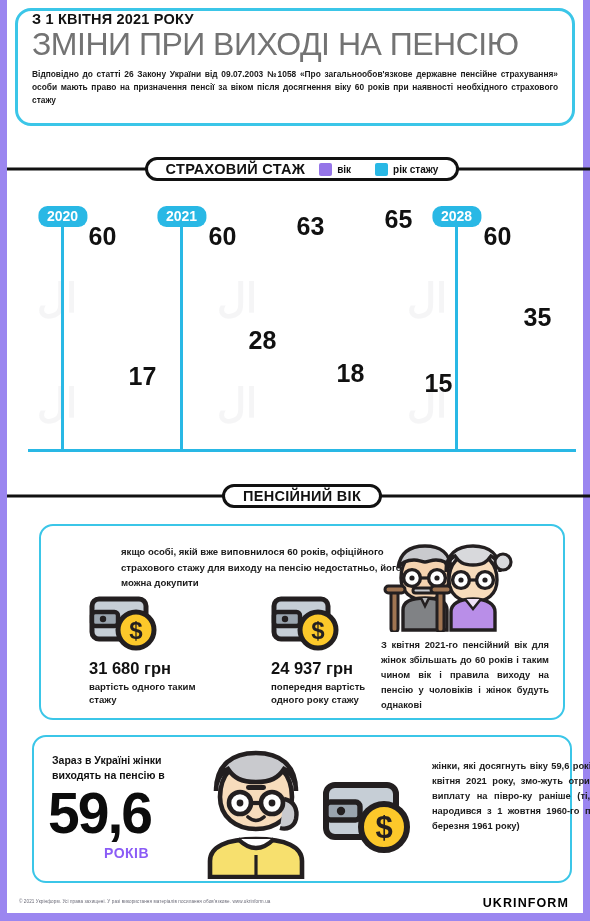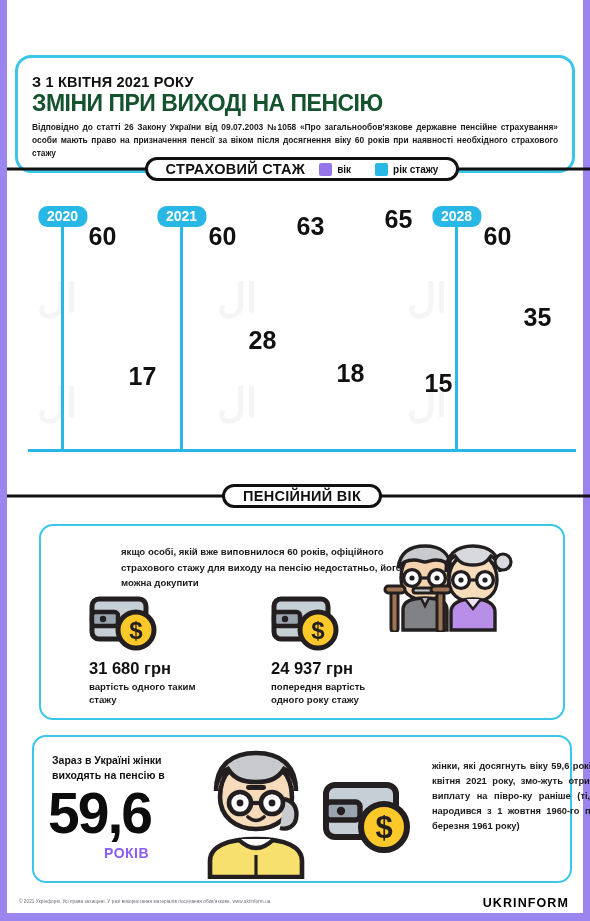--- a/index.html
+++ b/index.html
@@ -14,28 +14,27 @@
     width: 590px; height: 921px;
     background: #ffffff;
     border-left: 7px solid #9b86f0;
     border-right: 7px solid #9b86f0;
   }
   
   .header-wrap {
     position: absolute; left: 8px; top: 8px; width: 560px; height: 118px;
     border: 3px solid #3bc6e8; border-radius: 16px;
     background: #ffffff;
-    padding: 16px 14px 8px 14px;
-    margin-top: 47px;
+    padding: 0 14px 8px 14px;
   }
   .kicker {
     font-size: 14.5px; font-weight: bold; color: #111; letter-spacing: .2px;
   }
   .title {
-    font-size: 23px; font-weight: bold; color: #14532d;
+    font-size: 32px; font-weight: normal; color: #737373;
     letter-spacing: -0.5px; line-height: 1.05; margin-top: 1px;
     white-space: nowrap;
   }
   .lede {
     font-size: 8.4px; color: #1a1a1a; line-height: 1.55;
     text-align: justify; margin-top: 6px; font-weight: bold;
   }
   
   .divider {
     position: absolute; left: 0; width: 590px; height: 34px;
@@ -267,20 +266,21 @@
       <line x1="88" y1="46" x2="96" y2="46" stroke="#231f20" stroke-width="3.2"></line>
       <path d="M70 96V78c0-8 8-13 22-13s22 5 22 13v18z" fill="#b98ee8" stroke="#231f20" stroke-width="3.4"></path>
       <path d="M84 65l8 10 8-10" fill="#efe2f7" stroke="#231f20" stroke-width="2.6"></path>
 
       <rect x="10" y="56" width="7" height="42" rx="3" fill="#a07552" stroke="#231f20" stroke-width="3"></rect>
       <rect x="4" y="52" width="20" height="7" rx="3.4" fill="#a07552" stroke="#231f20" stroke-width="3"></rect>
       <rect x="56" y="56" width="7" height="42" rx="3" fill="#a07552" stroke="#231f20" stroke-width="3"></rect>
       <rect x="50" y="52" width="20" height="7" rx="3.4" fill="#a07552" stroke="#231f20" stroke-width="3"></rect>
     </svg>
 
+    <div class="side-text" style="left:340px; top:112px; width:168px;">З квітня 2021-го пенсійний вік для жінок збільшать до 60 років і таким чином вік і правила виходу на пенсію у чоловіків і жінок будуть однакові</div>
 
     <div class="money-row" style="left:48px; top:68px;">
 
       <div class="money-item">
         <svg width="70" height="58" viewBox="0 0 70 58">
           <rect x="3" y="5" width="54" height="40" rx="7" fill="#c6ced6" stroke="#231f20" stroke-width="5"></rect>
           <rect x="3" y="18" width="26" height="14" rx="3.5" fill="#9aa4ae" stroke="#231f20" stroke-width="4.4"></rect>
           <circle cx="14" cy="25" r="3.2" fill="#231f20"></circle>
           <circle cx="47" cy="36" r="18" fill="#fcc82a" stroke="#231f20" stroke-width="5"></circle>
           <text x="47" y="45" font-family="'Liberation Sans',sans-serif" font-size="24" font-weight="bold" fill="#231f20" text-anchor="middle">$</text>

